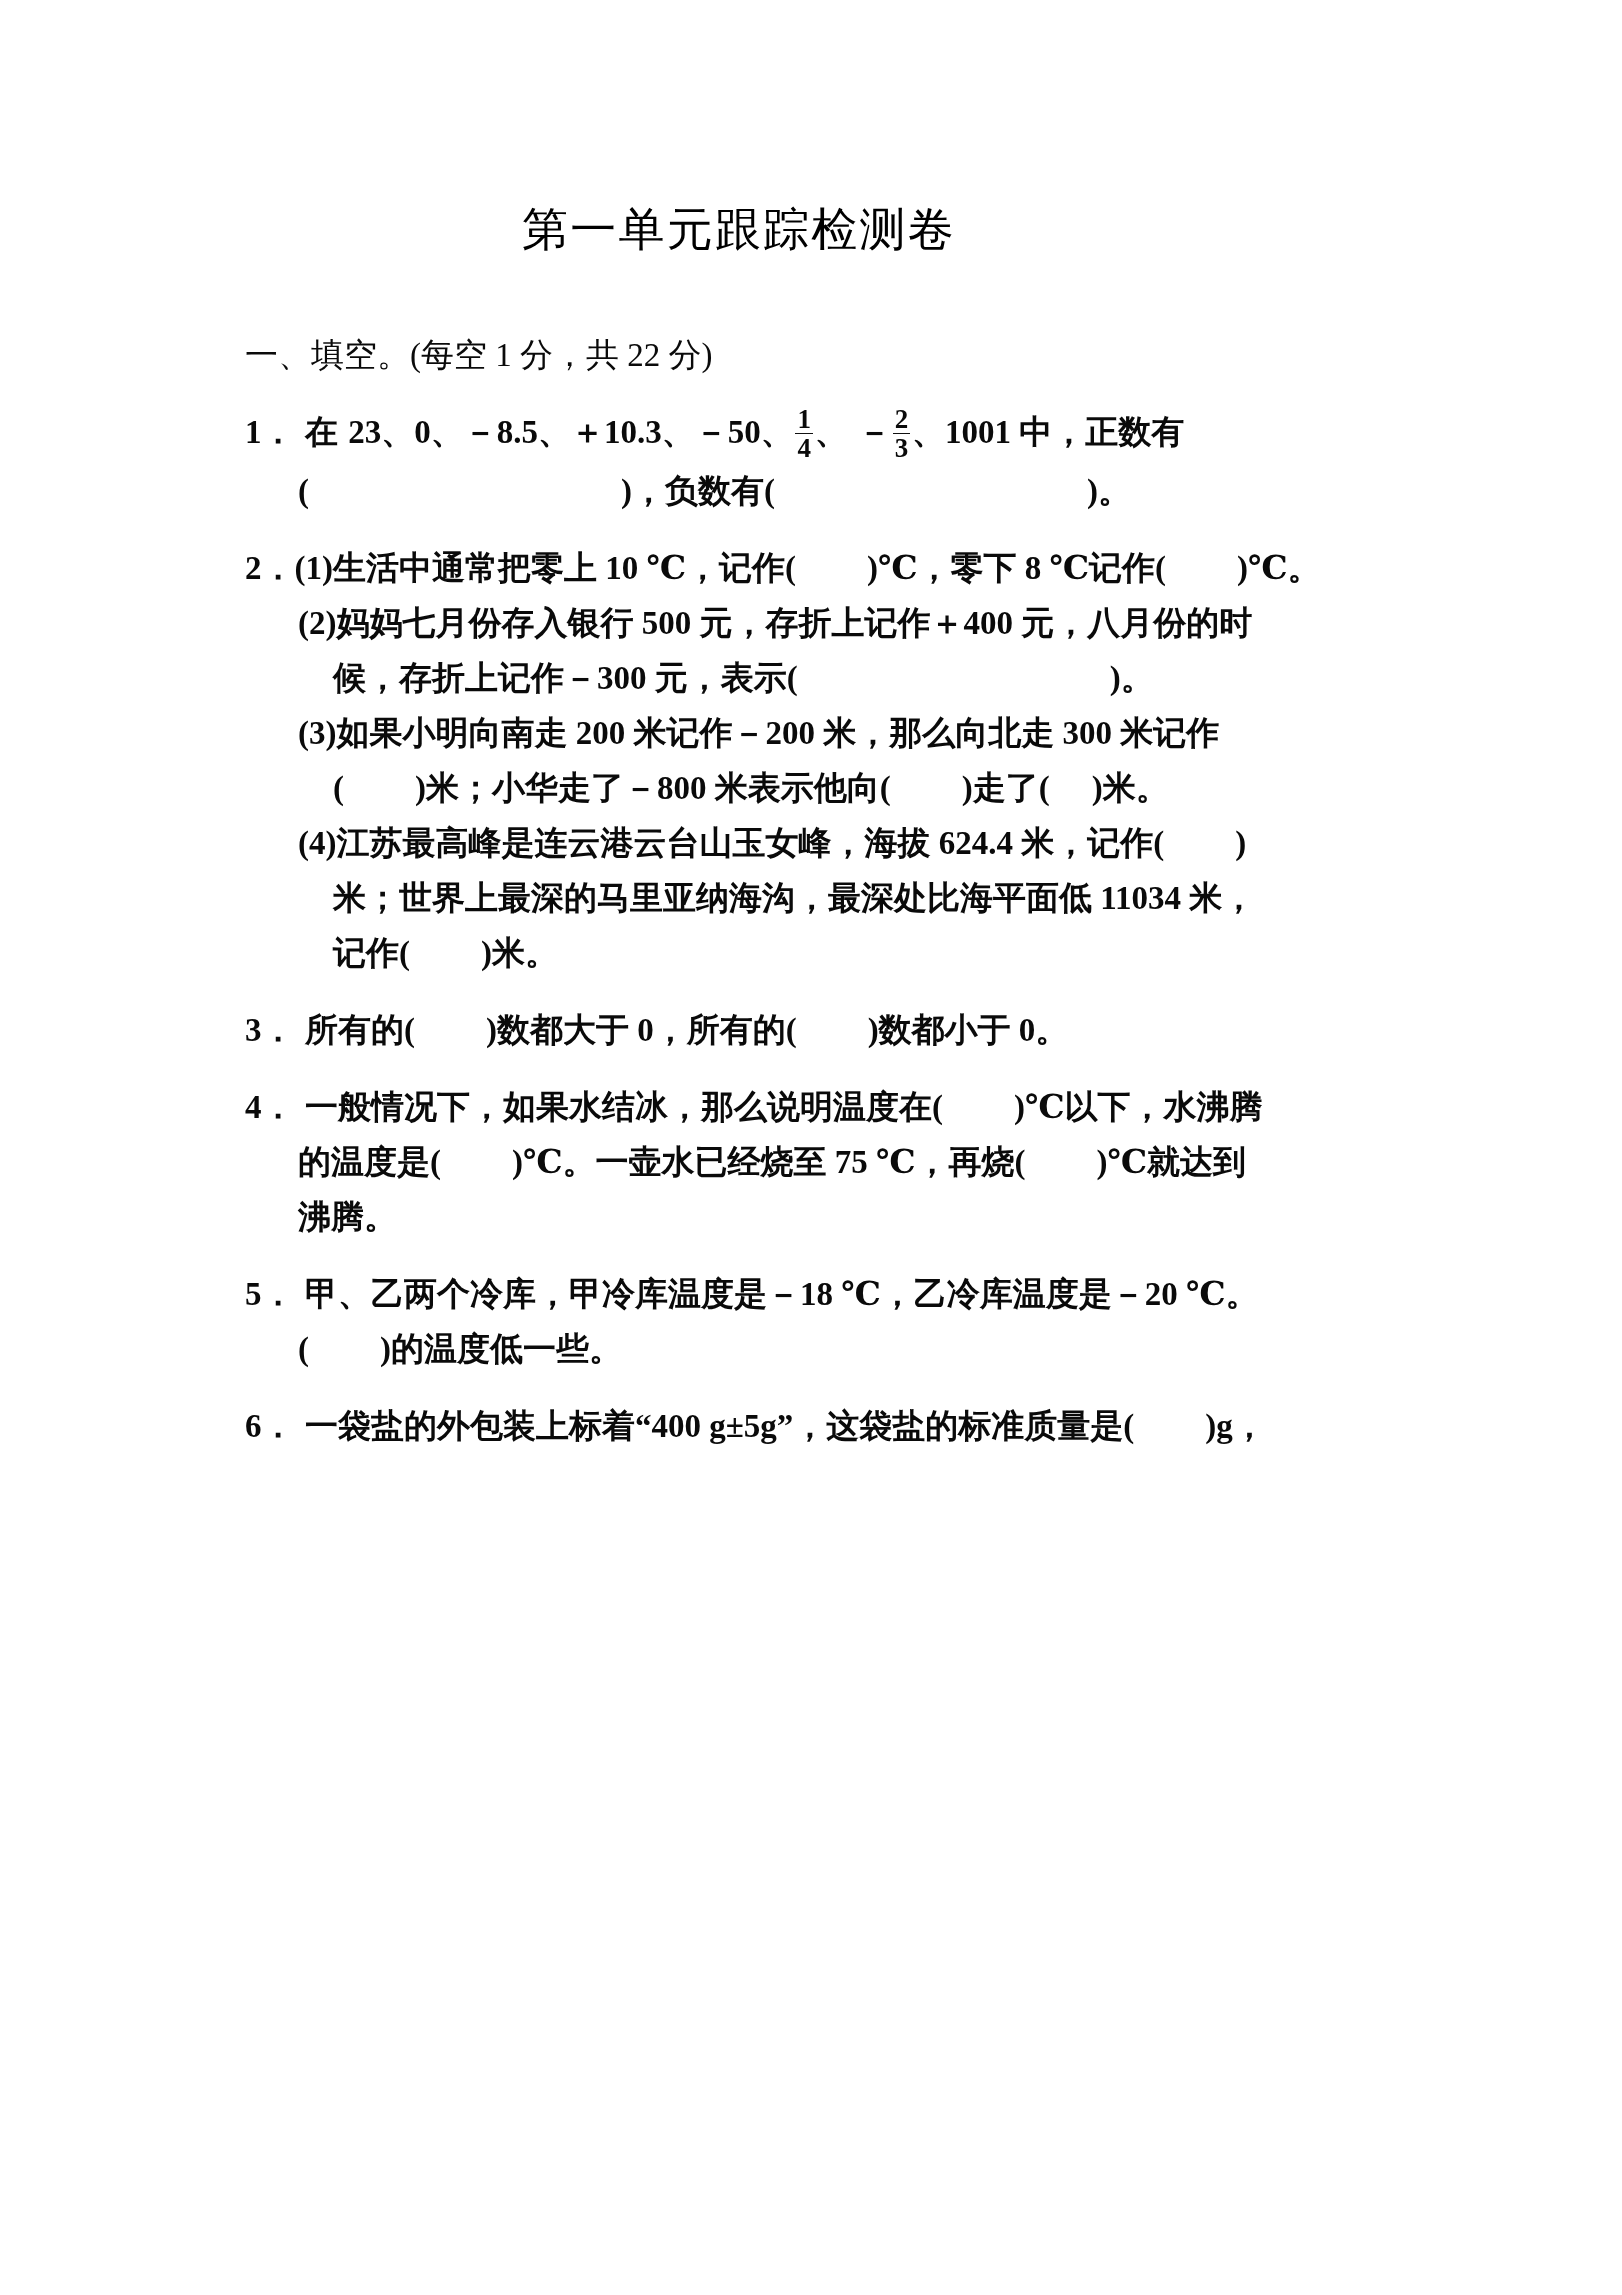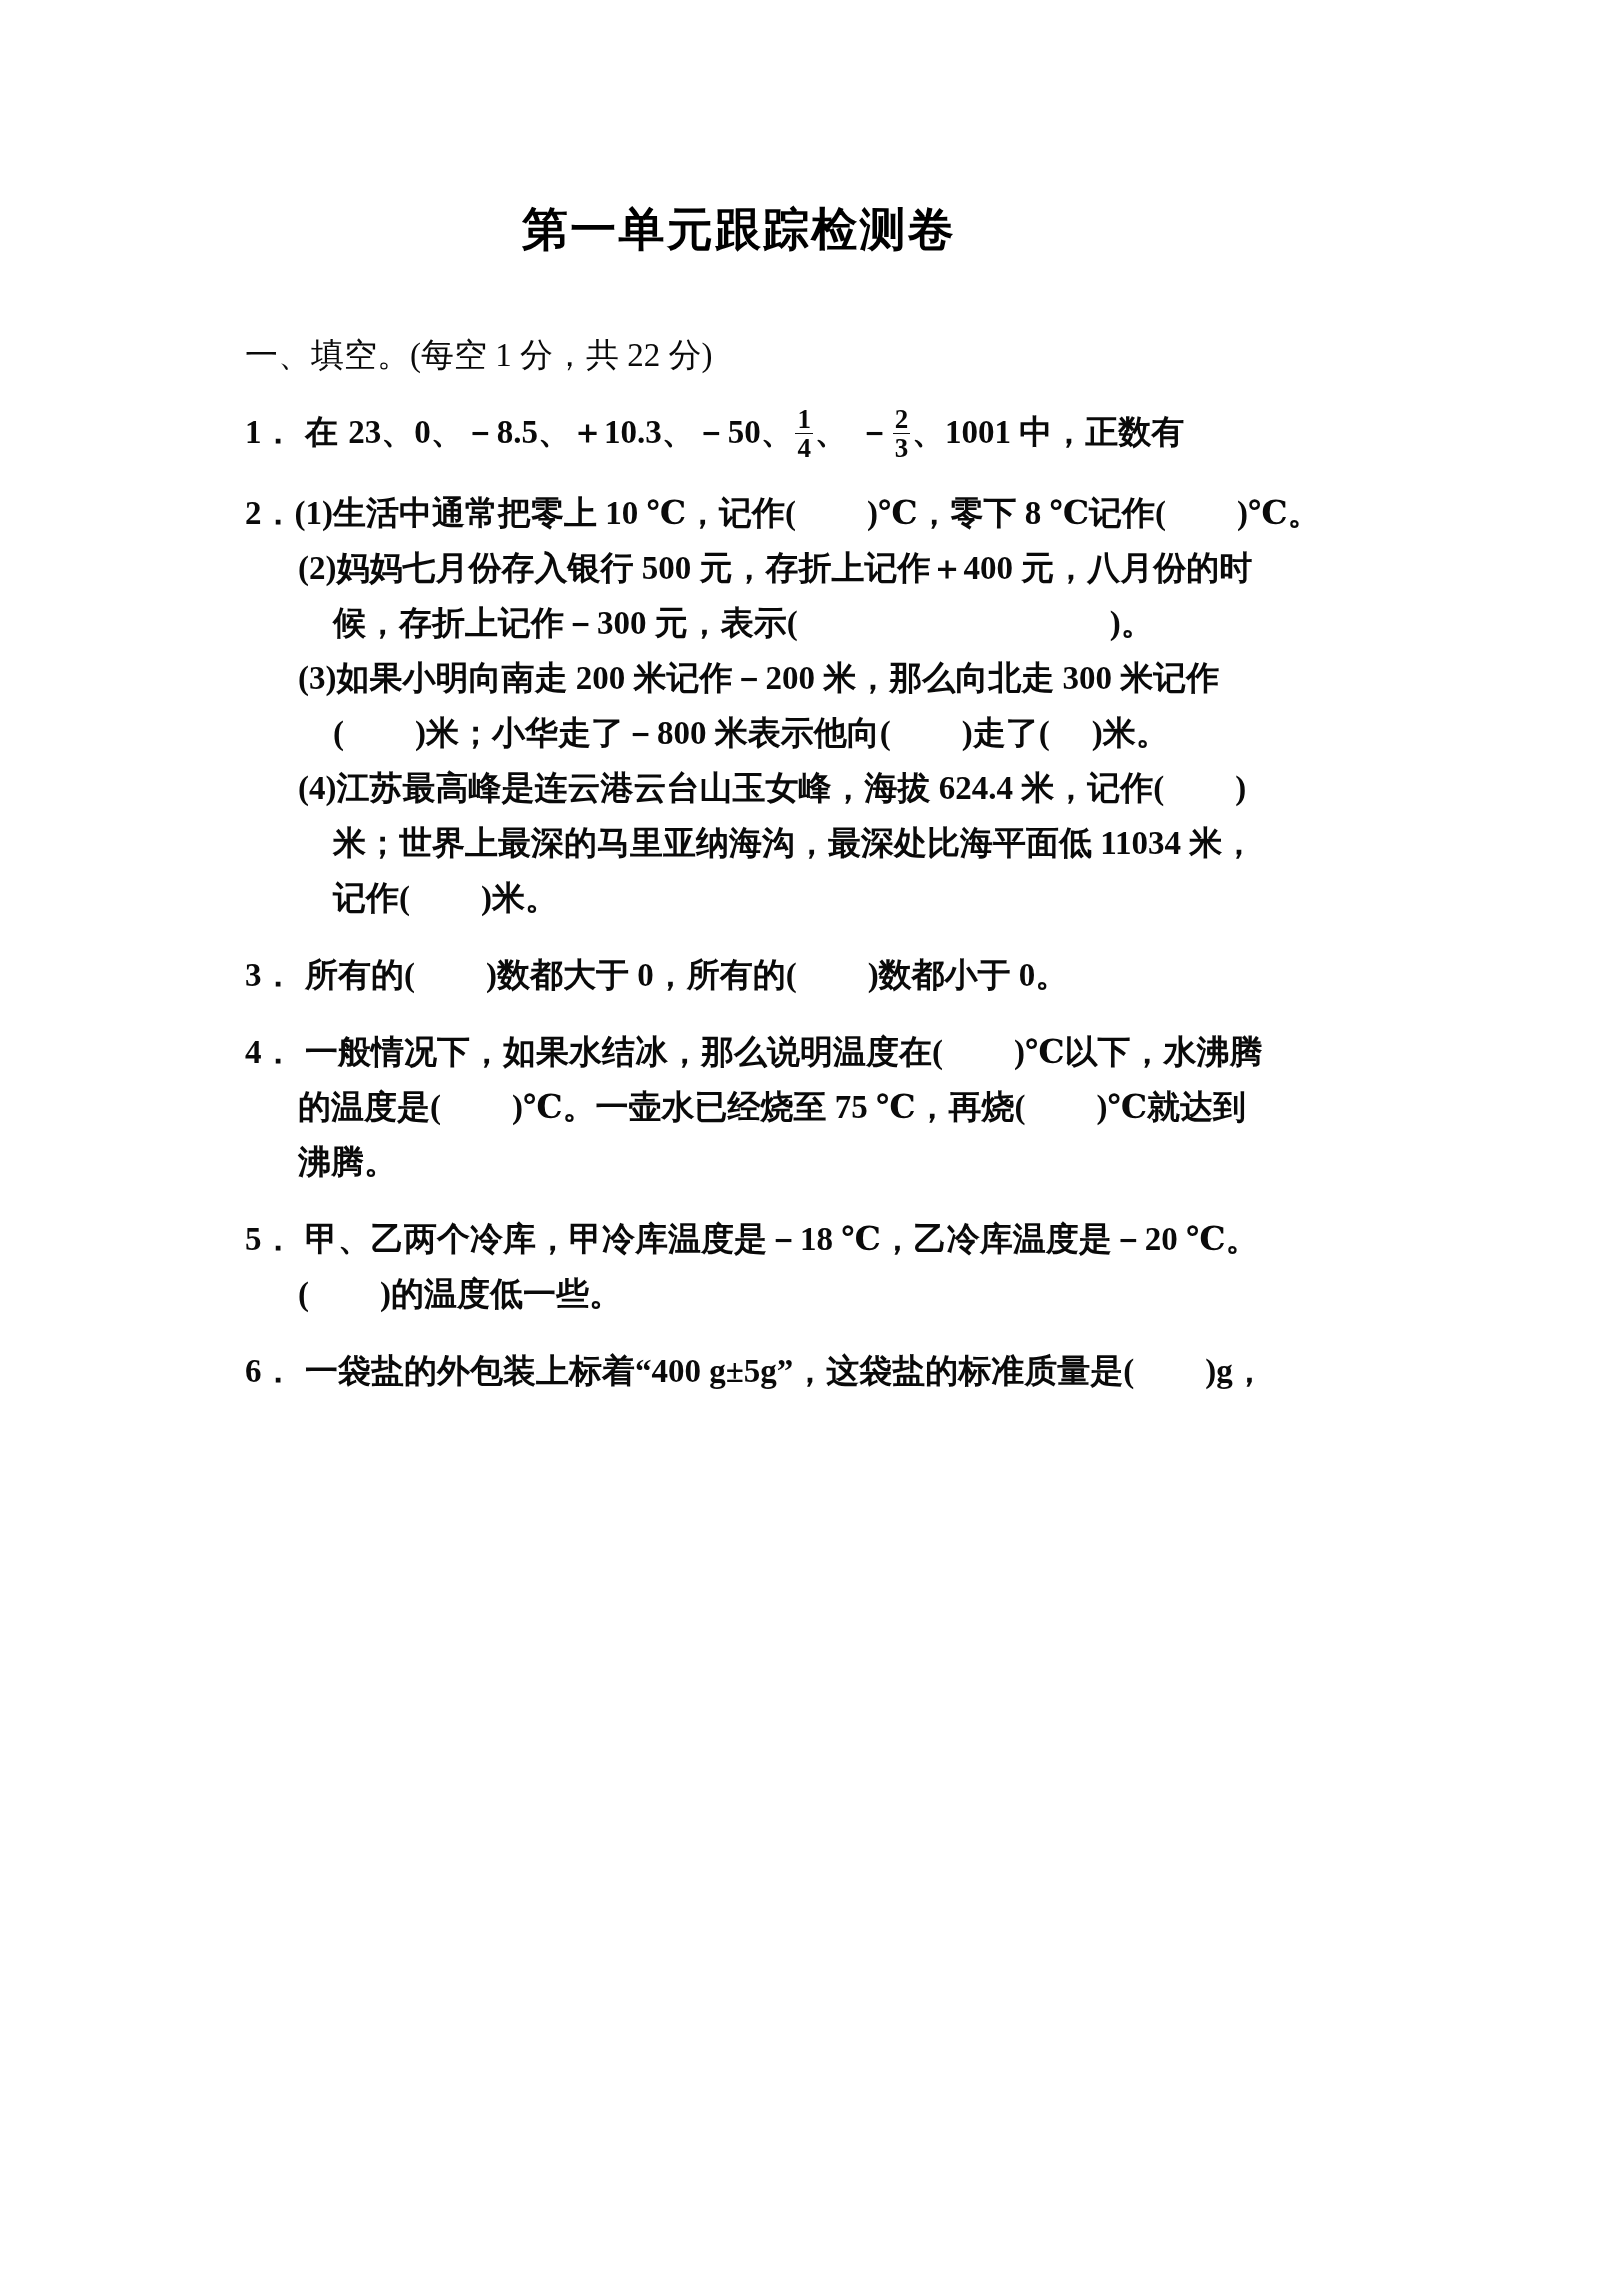--- a/index.html
+++ b/index.html
@@ -24,21 +24,21 @@
     padding: 0;
     box-sizing: border-box;
   }
   .doc-title {
     position: absolute;
     left: 0;
     top: 199px;
     width: 1478px;
     text-align: center;
     font-family: "Liberation Sans", "DejaVu Sans", sans-serif;
-    font-weight: bold;
+    font-weight: normal;
     font-size: 46px;
     letter-spacing: 2.2px;
     color: #000;
   }
   .body-block {
     position: absolute;
     left: 245px;
     top: 339px;
     width: 1217px;
   }
@@ -99,20 +99,23 @@
   <div class="doc-title">第一单元跟踪检测卷</div>
 
   <div class="body-block">
 
     <div class="section-head">一、填空。(每空 1 分，共 22 分)</div>
 
     <div class="q">
       <div class="line q1-row">
         <span>1．</span><span class="sp"></span><span>在</span><span class="sp"></span><span>23、0、－8.5、＋10.3、－50、</span><span class="frac"><span class="num">1</span><span class="den">4</span></span><span>、</span><span class="sp"></span><span>－</span><span class="frac"><span class="num">2</span><span class="den">3</span></span><span>、1001 中，正数有</span>
       </div>
+      <div class="line indent1">
+        <span>(</span><span class="blank-xl"></span><span>)，负数有(</span><span class="blank-xl"></span><span>)。</span>
+      </div>
     </div>
 
     <div class="q">
       <div class="line">
         <span>2．</span><span>(1)</span><span>生活中通常把零上 10 ℃，记作(</span><span class="blank-m"></span><span>)℃，零下 8 ℃记作(</span><span class="blank-m"></span><span>)℃。</span>
       </div>
 
       <div class="line indent2">
         <span>(2)</span><span>妈妈七月份存入银行 500 元，存折上记作＋400 元，八月份的时</span>
       </div>

